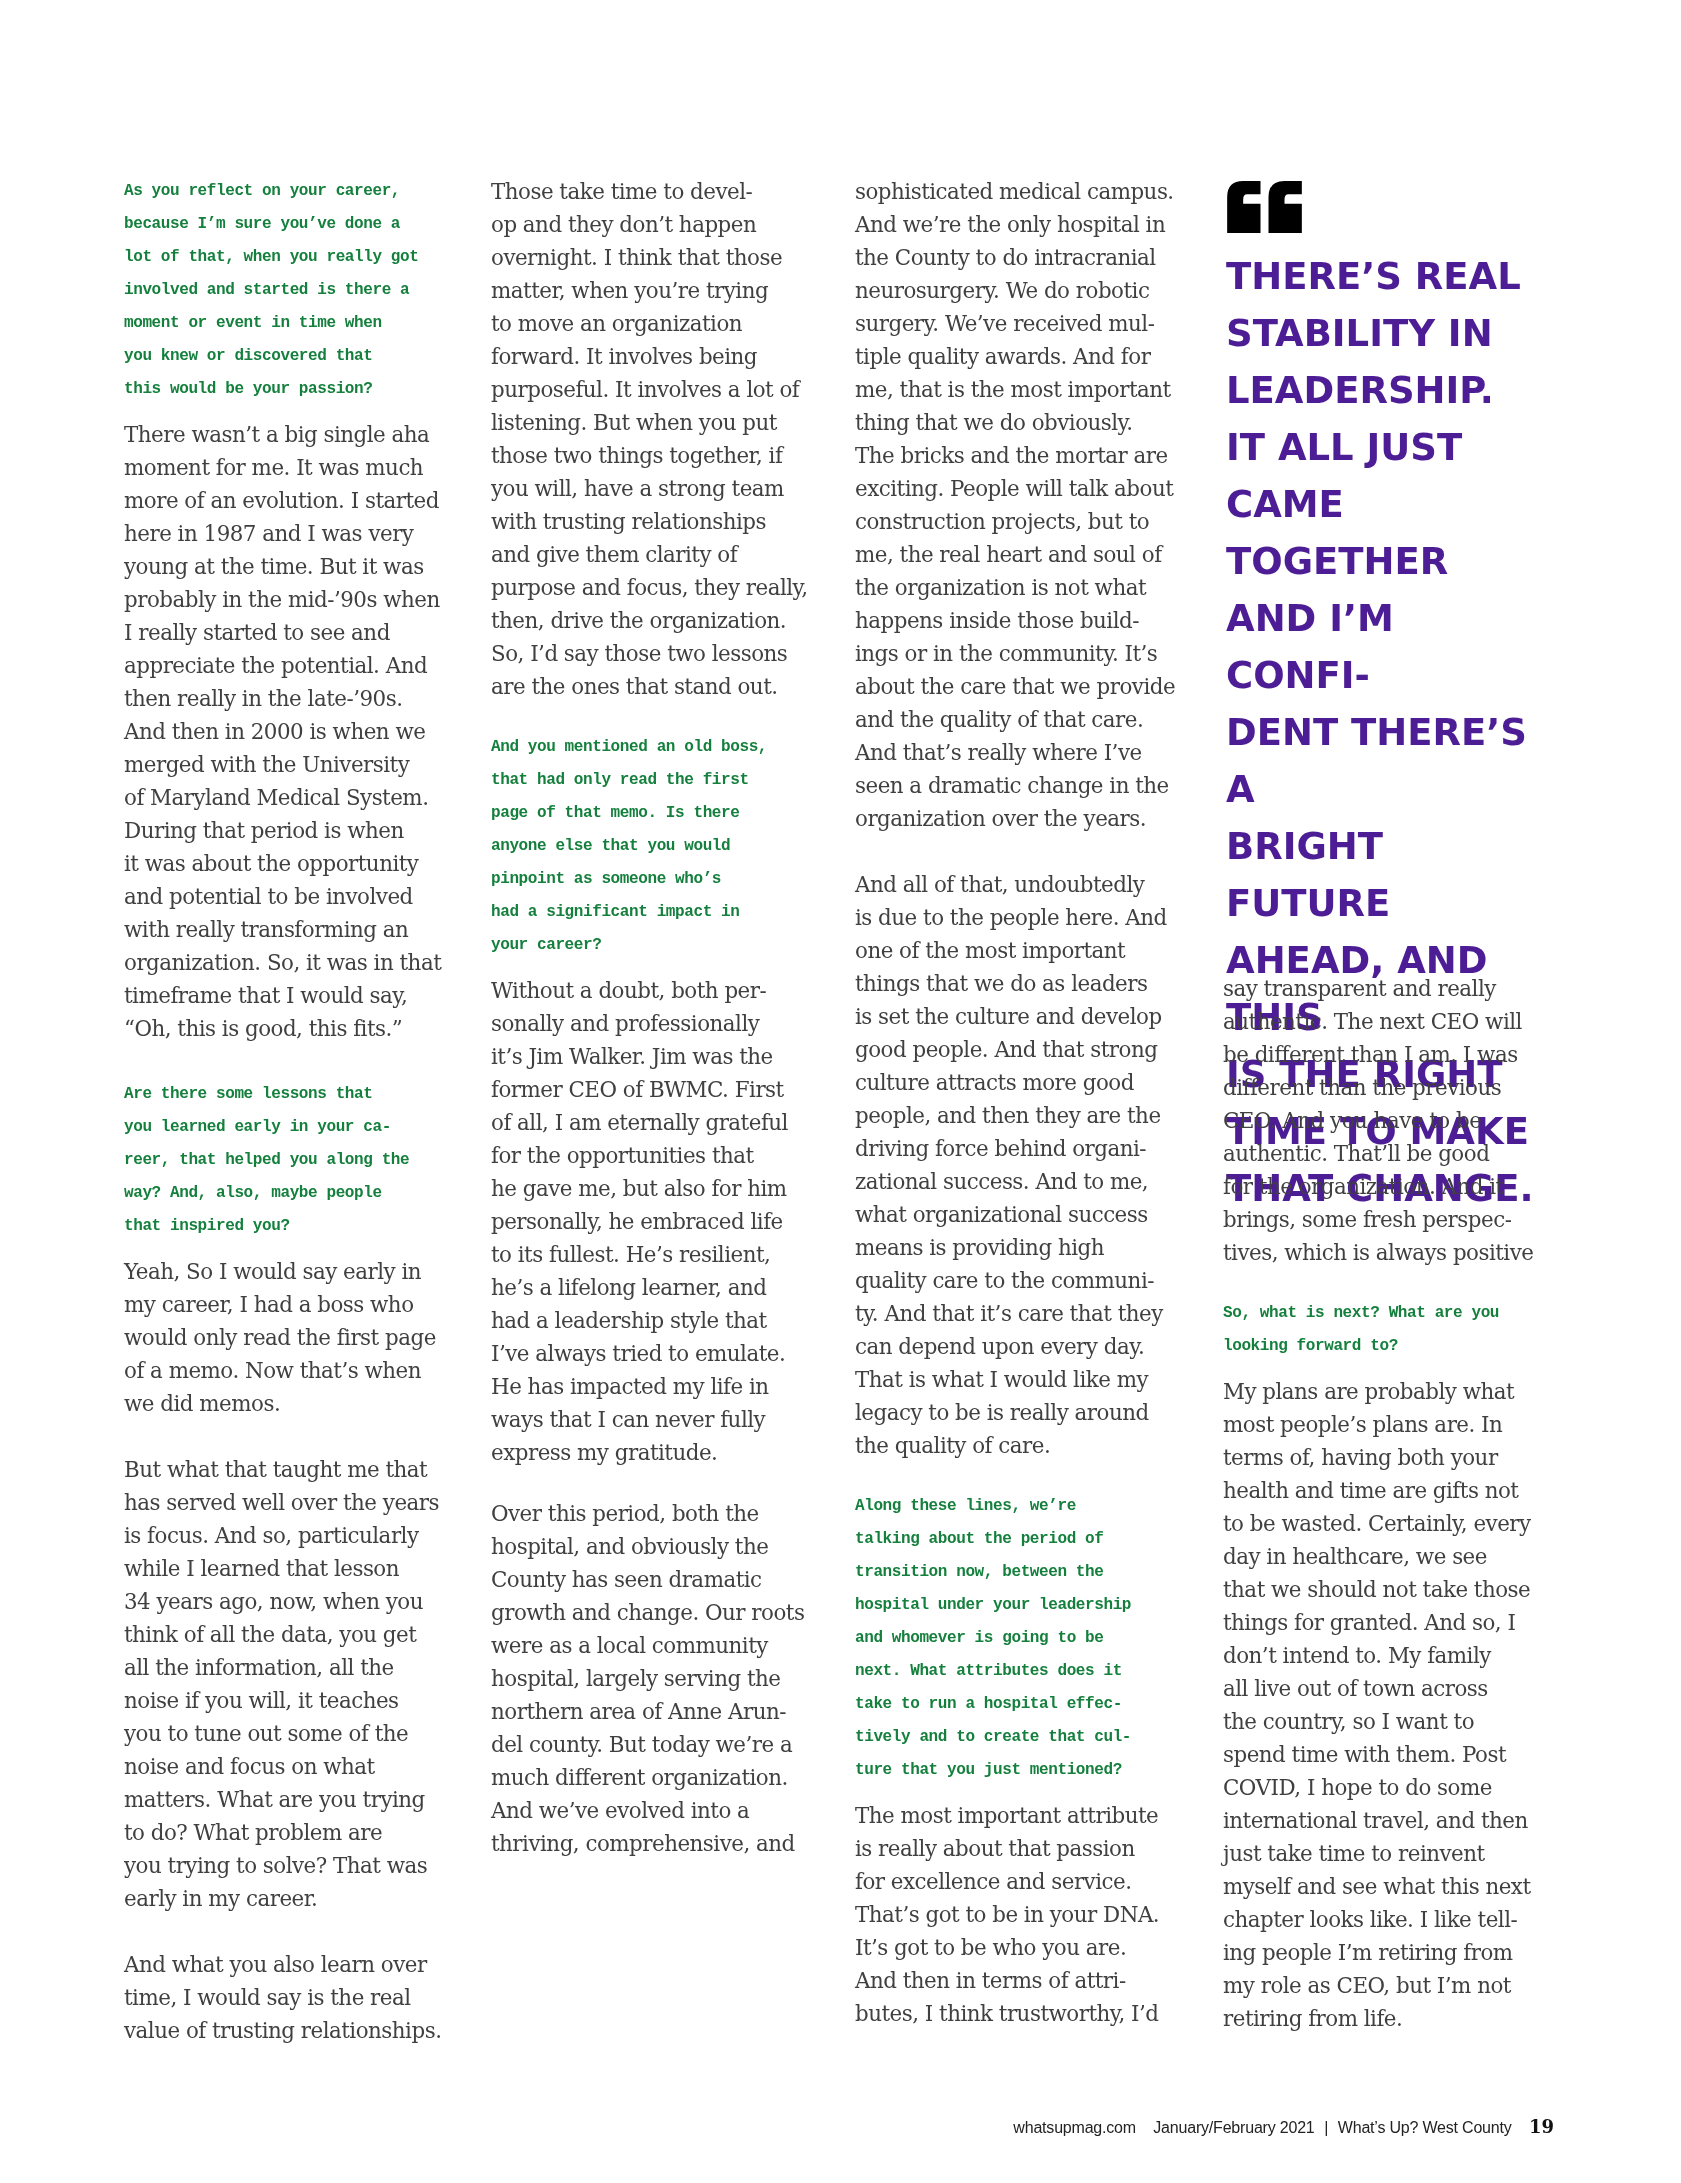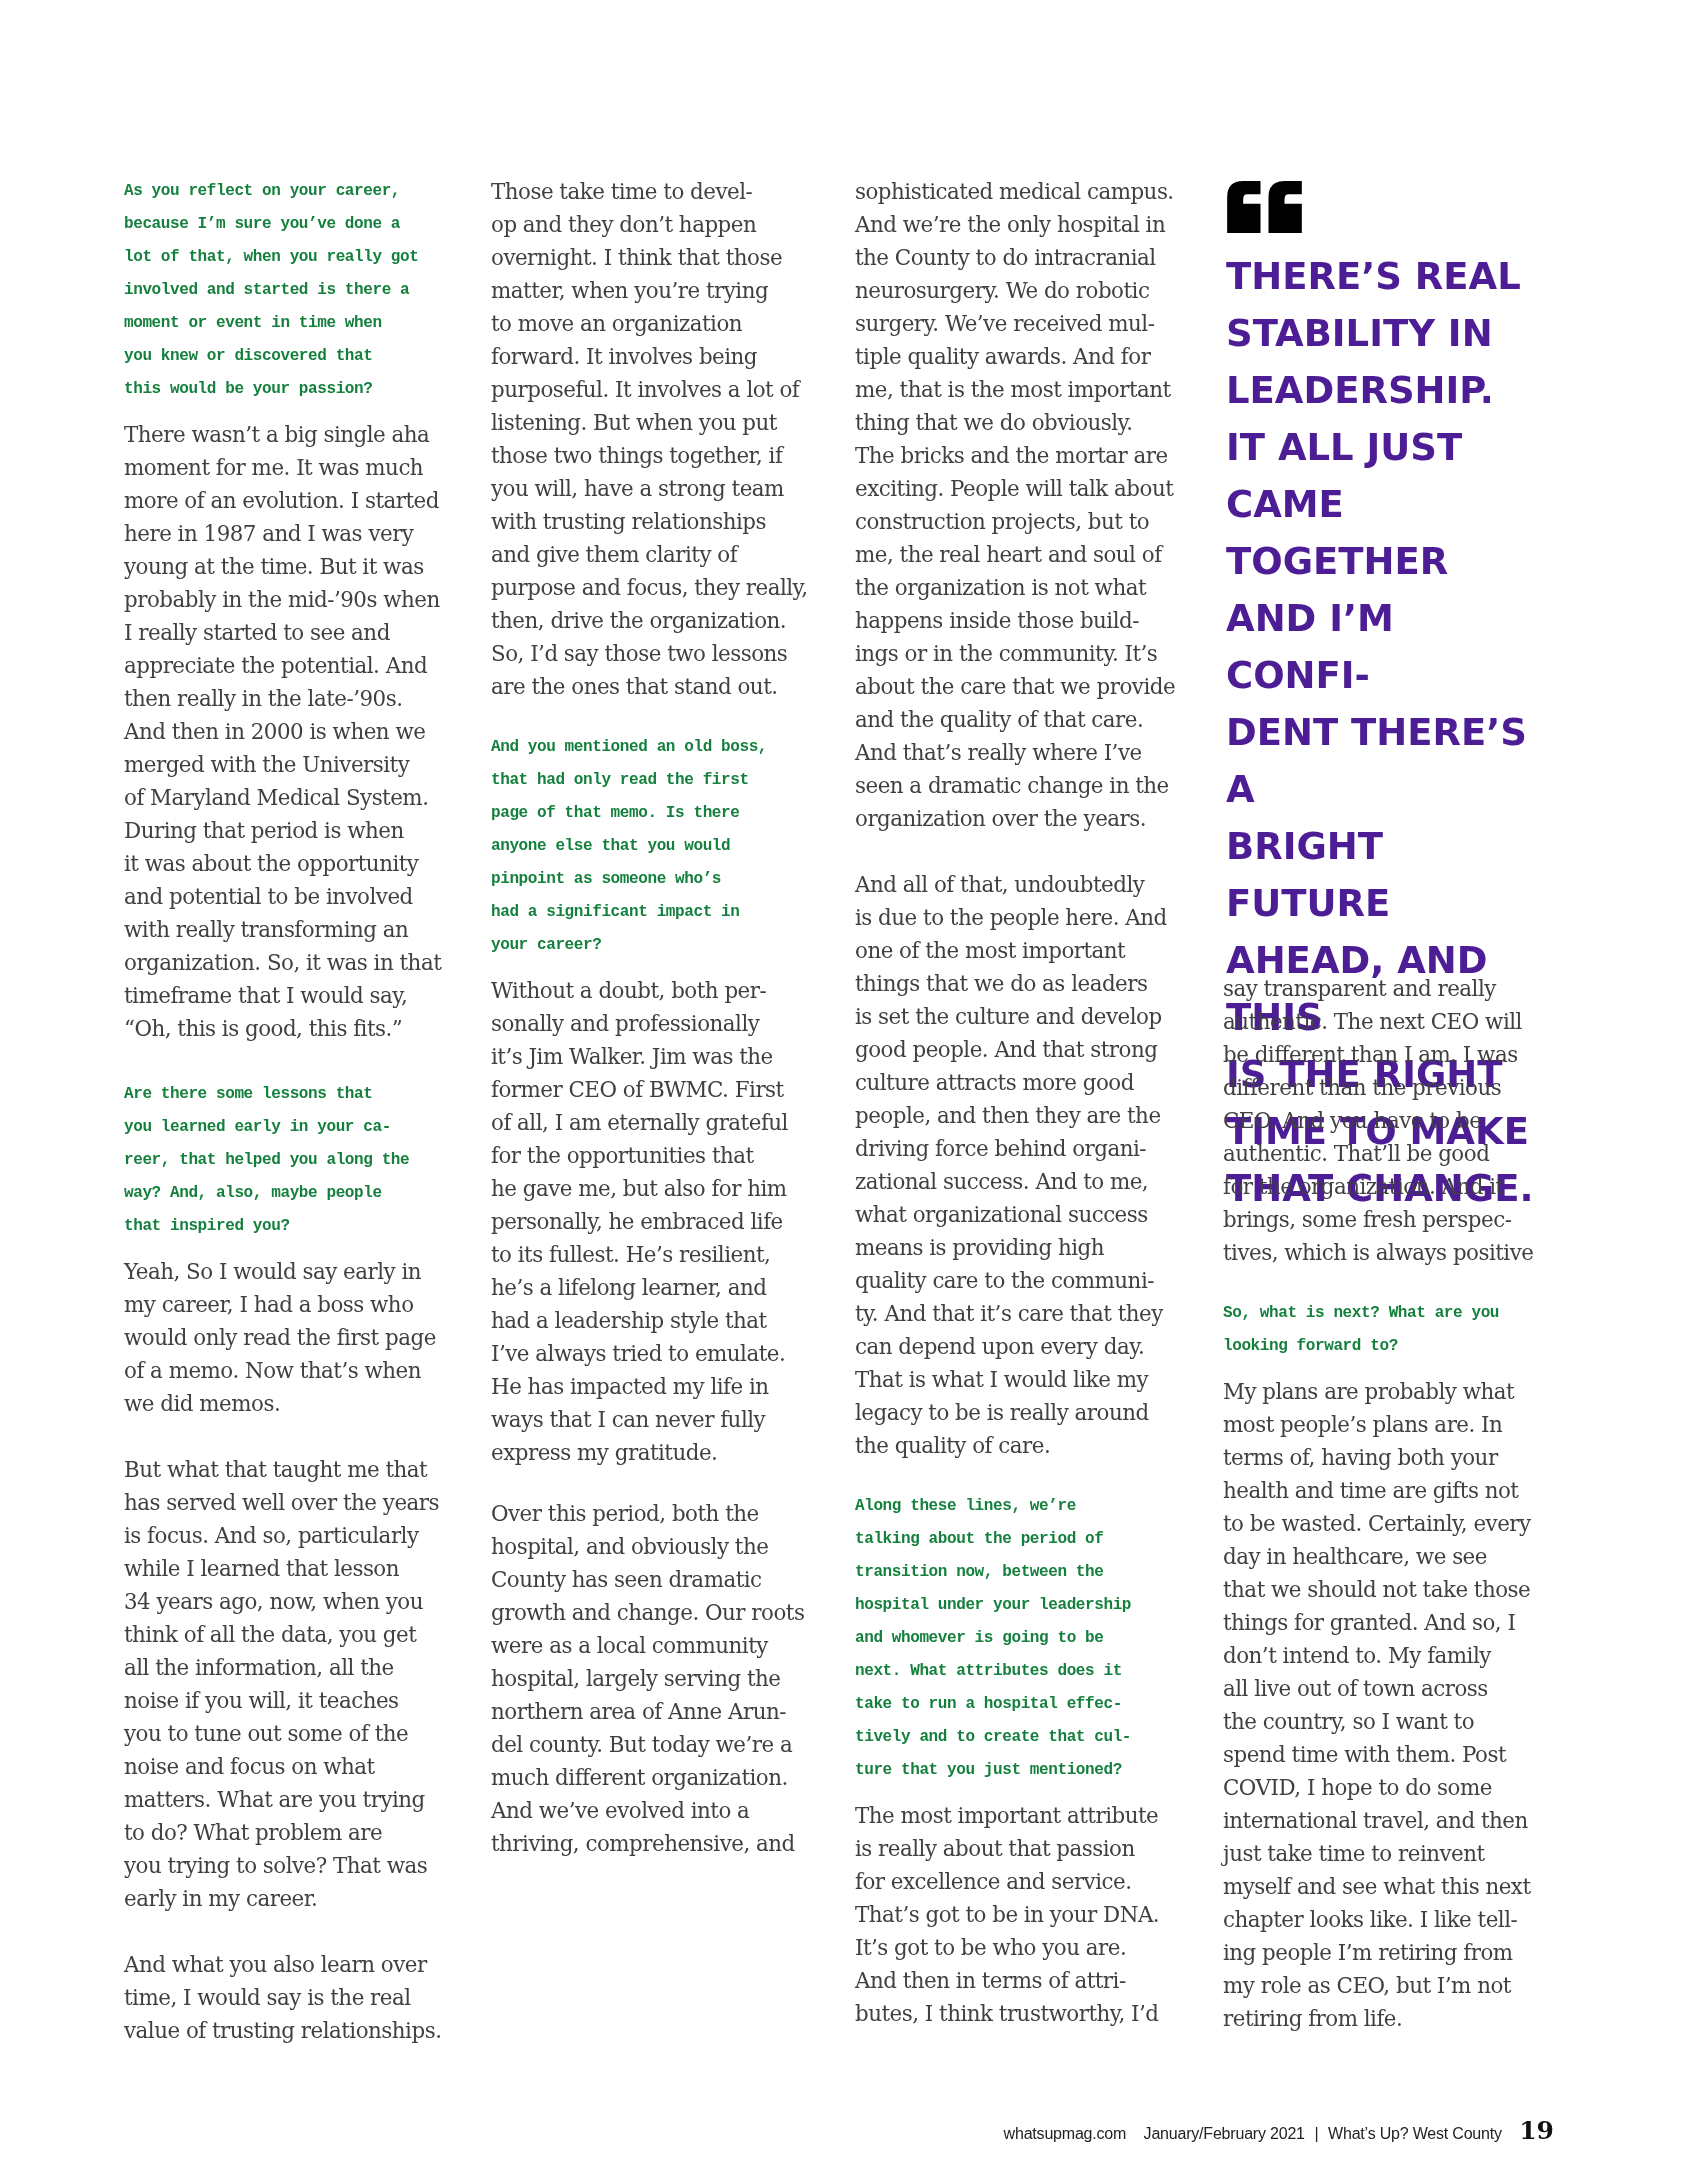--- a/index.html
+++ b/index.html
@@ -49,21 +49,21 @@
     }
     .footer-text {
       font-family: "Liberation Sans", sans-serif;
       font-size: 16px;
       color: #222222;
       letter-spacing: -0.2px;
     }
     .page-num {
       font-family: "DejaVu Serif", serif;
       font-weight: bold;
-      font-size: 25px;
+      font-size: 18px;
       color: #111111;
     }
   </style>
 </head>
 <body>
 
 <div class="col col1">
   <p class="q">As you reflect on your career,
 because I’m sure you’ve done a
 lot of that, when you really got

